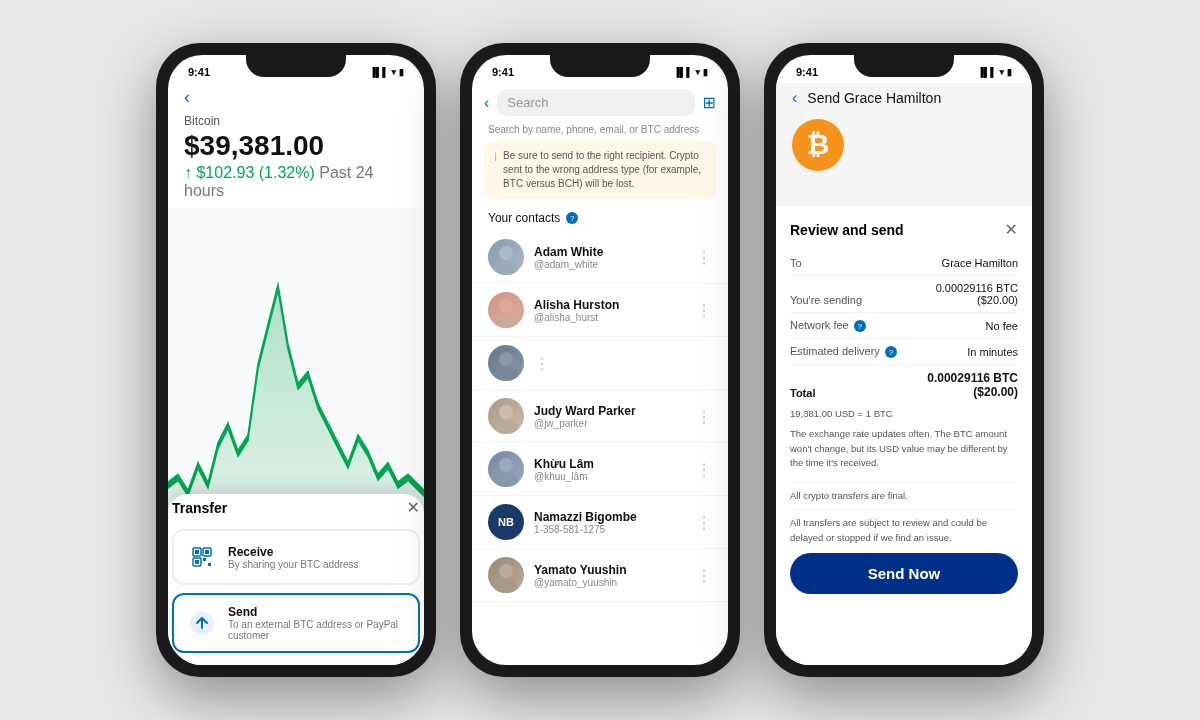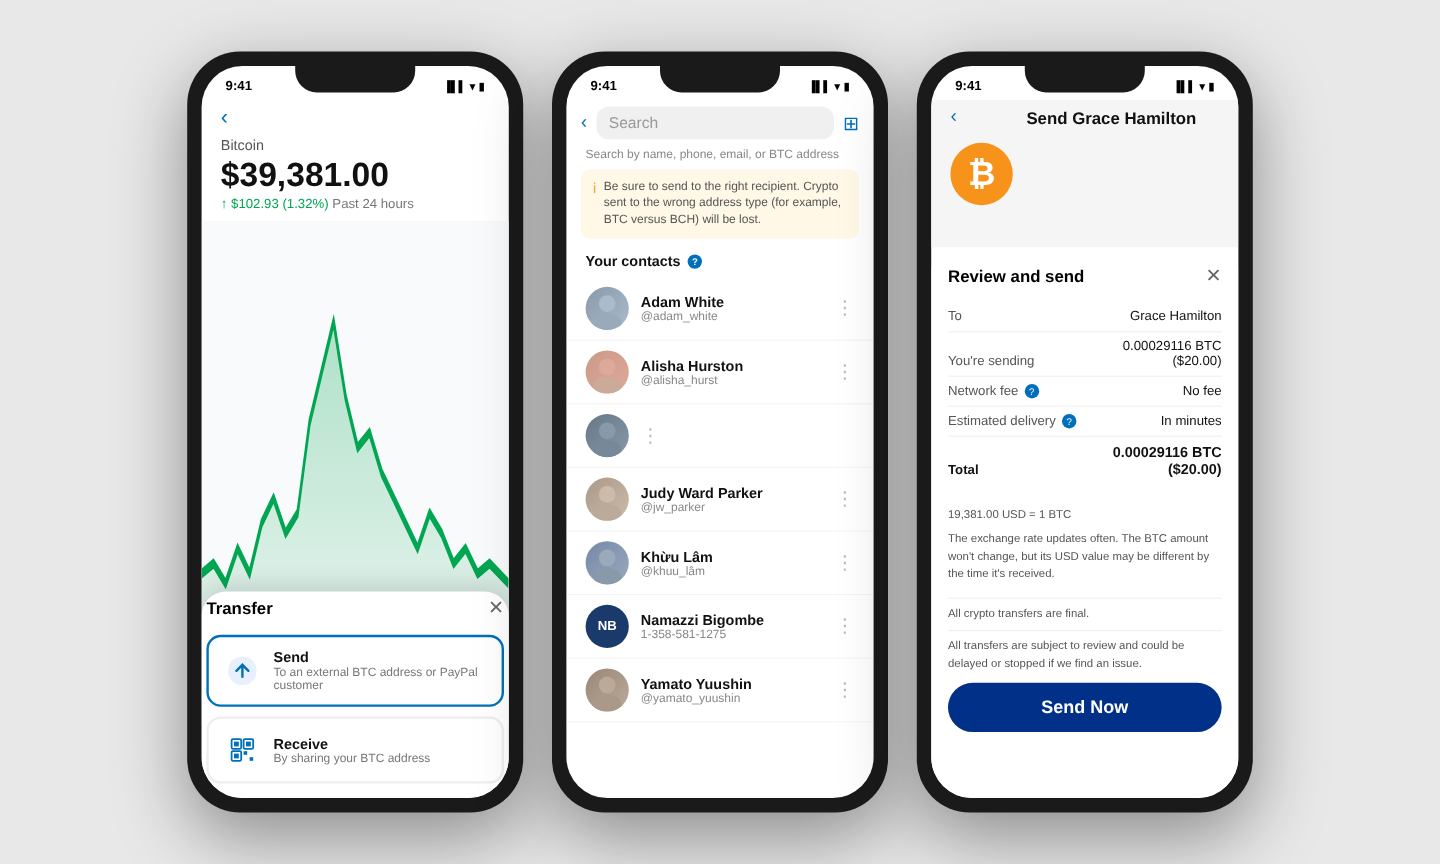--- a/index.html
+++ b/index.html
@@ -76,21 +76,21 @@
     .back-btn {
       padding: 4px 16px;
       font-size: 18px;
       color: #0070ba;
     }
     .coin-header {
       padding: 2px 16px 8px;
     }
     .coin-name { font-size: 12px; color: #555; }
     .coin-price { font-size: 28px; font-weight: 700; color: #111; margin: 2px 0; }
-    .coin-change { font-size: 11px; color: #00a651; }
+    .coin-change { font-size: 16px; color: #00a651; }
     .chart-area {
       flex: 1;
       position: relative;
       background: #f9fafb;
       margin: 0;
       min-height: 120px;
     }
     .chart-svg { width: 100%; height: 100%; }
     .time-selector {
       display: flex;
@@ -188,21 +188,21 @@
       display: flex;
       gap: 6px;
       font-size: 10px;
       color: #555;
       line-height: 1.4;
     }
     .warning-icon { color: #f5a623; font-size: 12px; flex-shrink: 0; }
     .contacts-label {
       padding: 4px 16px 6px;
       font-size: 12px;
-      font-weight: 700;
+      font-weight: 400;
       color: #111;
       display: flex;
       align-items: center;
       gap: 4px;
       text-align: center;
     }
     .contact-item {
       display: flex;
       align-items: center;
       padding: 8px 16px;
@@ -239,21 +239,21 @@
       background: #f5f5f5;
       padding: 6px 16px 16px;
     }
     .send-nav {
       display: flex;
       align-items: center;
       gap: 10px;
       margin-bottom: 12px;
     }
     .send-back { font-size: 16px; color: #0070ba; }
-    .send-title { font-size: 14px; font-weight: 700; color: #111; margin-left: 48px; }
+    .send-title { font-size: 14px; font-weight: 400; color: #111; }
     .btc-logo-circle {
       width: 52px;
       height: 52px;
       border-radius: 50%;
       background: #f7931a;
       display: flex;
       align-items: center;
       justify-content: center;
       font-size: 28px;
       color: #fff;
@@ -291,21 +291,21 @@
     }
     .review-row:last-of-type { border-bottom: none; }
     .review-label { font-size: 11px; color: #555; }
     .review-value { font-size: 11px; color: #111; text-align: right; font-weight: 500; max-width: 55%; }
     .review-value.bold { font-weight: 700; font-size: 12px; }
     .review-label.bold { font-weight: 700; font-size: 11px; color: #111; }
     .info-text {
       font-size: 9.5px;
       color: #555;
       line-height: 1.5;
-      margin-top: 17px;
+      margin-top: 0;
       padding-bottom: 6px;
       border-bottom: 1px solid #f0f0f0;
     }
     .info-text p { margin-bottom: 6px; }
     .send-now-btn {
       margin-top: 8px;
       background: #003087;
       color: #fff;
       border-radius: 25px;
       padding: 12px;
@@ -397,50 +397,50 @@
           <span class="time-btn">ALL</span>
         </div>
 
         <div class="mini-info">Bitcoin price   0.00029116 BTC</div>
 
         <div class="transfer-modal">
           <div class="modal-header">
             <span class="modal-title">Transfer</span>
             <span class="close-btn">✕</span>
           </div>
-          <div class="transfer-option selected">
-            <div class="option-icon">
-              <svg width="24" height="24" viewBox="0 0 24 24">
-                <circle cx="12" cy="12" r="12" fill="#e8f0fe"></circle>
-                <path d="M7 12 L12 7 L17 12 M12 7 L12 17" stroke="#0070ba" stroke-width="2" fill="none" stroke-linecap="round"></path>
-              </svg>
-            </div>
-            <div class="option-text">
-              <div class="opt-title">Send</div>
-              <div class="opt-sub">To an external BTC address or PayPal customer</div>
-            </div>
-          </div>
           <div class="transfer-option">
             <div class="option-icon">
               <svg width="24" height="24" viewBox="0 0 24 24">
                 <rect x="3" y="3" width="8" height="8" rx="1" fill="none" stroke="#0070ba" stroke-width="1.5"></rect>
                 <rect x="13" y="3" width="8" height="8" rx="1" fill="none" stroke="#0070ba" stroke-width="1.5"></rect>
                 <rect x="3" y="13" width="8" height="8" rx="1" fill="none" stroke="#0070ba" stroke-width="1.5"></rect>
                 <rect x="5" y="5" width="4" height="4" fill="#0070ba"></rect>
                 <rect x="15" y="5" width="4" height="4" fill="#0070ba"></rect>
                 <rect x="5" y="15" width="4" height="4" fill="#0070ba"></rect>
                 <rect x="13" y="13" width="3" height="3" fill="#0070ba"></rect>
                 <rect x="18" y="18" width="3" height="3" fill="#0070ba"></rect>
               </svg>
             </div>
             <div class="option-text">
               <div class="opt-title">Receive</div>
               <div class="opt-sub">By sharing your BTC address</div>
             </div>
           </div>
+          <div class="transfer-option selected">
+            <div class="option-icon">
+              <svg width="24" height="24" viewBox="0 0 24 24">
+                <circle cx="12" cy="12" r="12" fill="#e8f0fe"></circle>
+                <path d="M7 12 L12 7 L17 12 M12 7 L12 17" stroke="#0070ba" stroke-width="2" fill="none" stroke-linecap="round"></path>
+              </svg>
+            </div>
+            <div class="option-text">
+              <div class="opt-title">Send</div>
+              <div class="opt-sub">To an external BTC address or PayPal customer</div>
+            </div>
+          </div>
         </div>
       </div>
     </div>
   </div>
 
   <div class="phone">
     <div class="phone-screen">
       <div class="notch"></div>
       <div class="status-bar">
         <span class="time">9:41</span>

